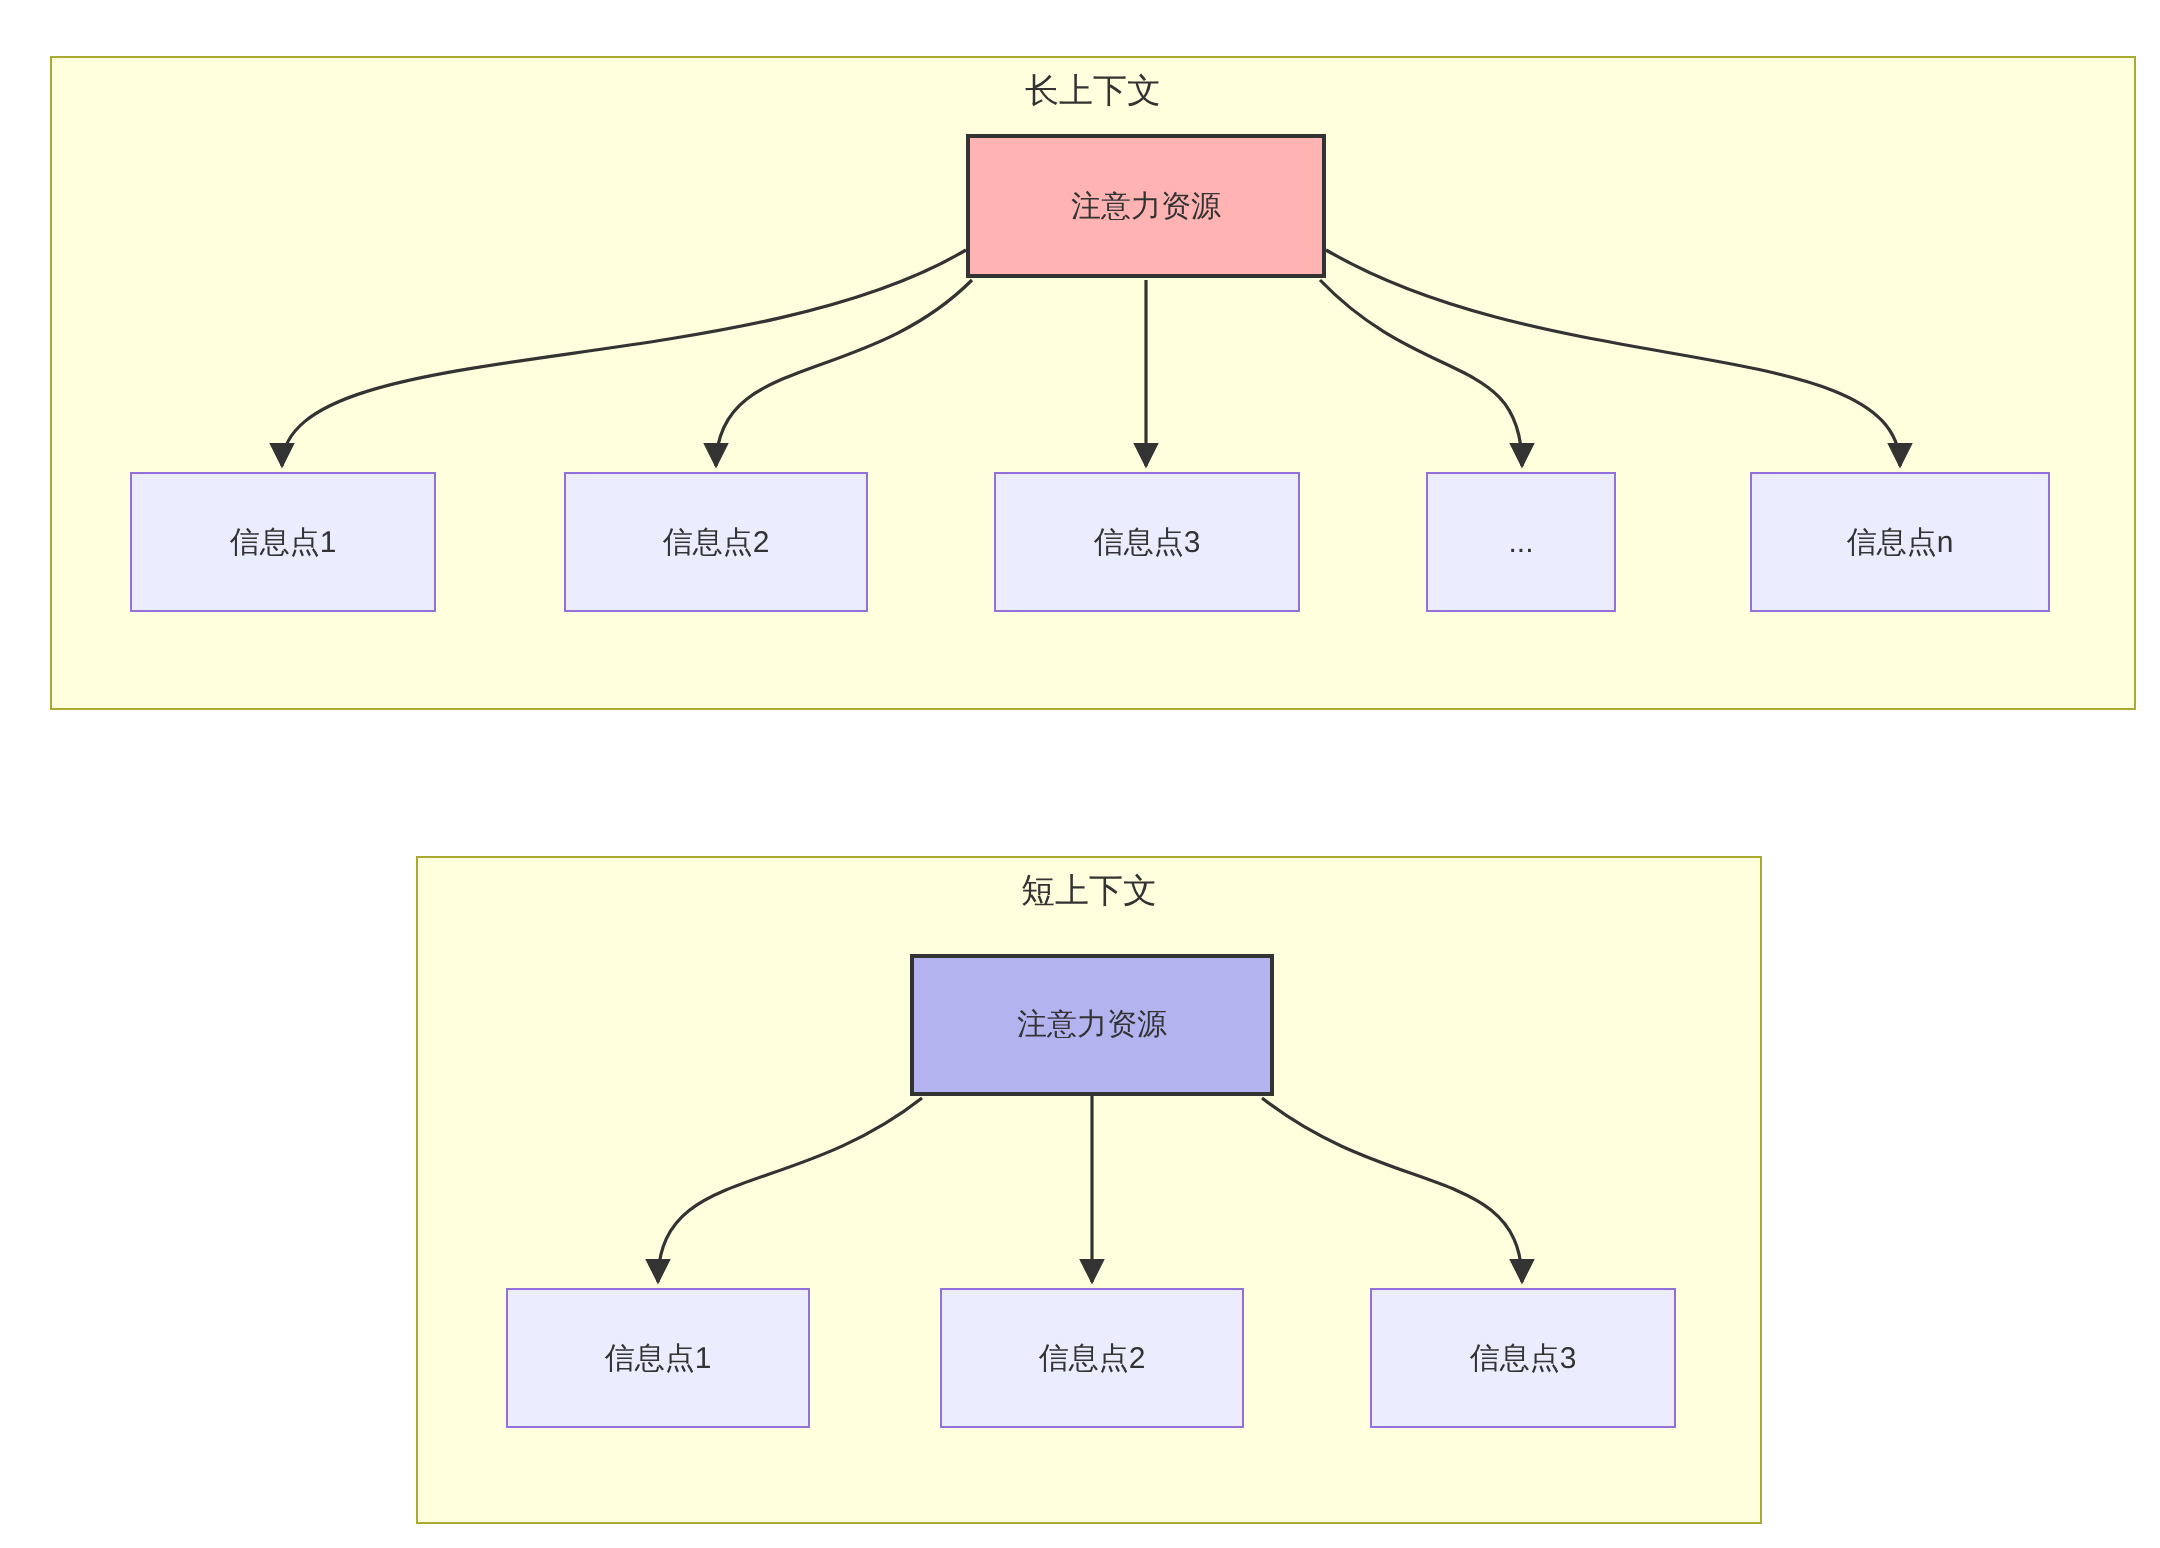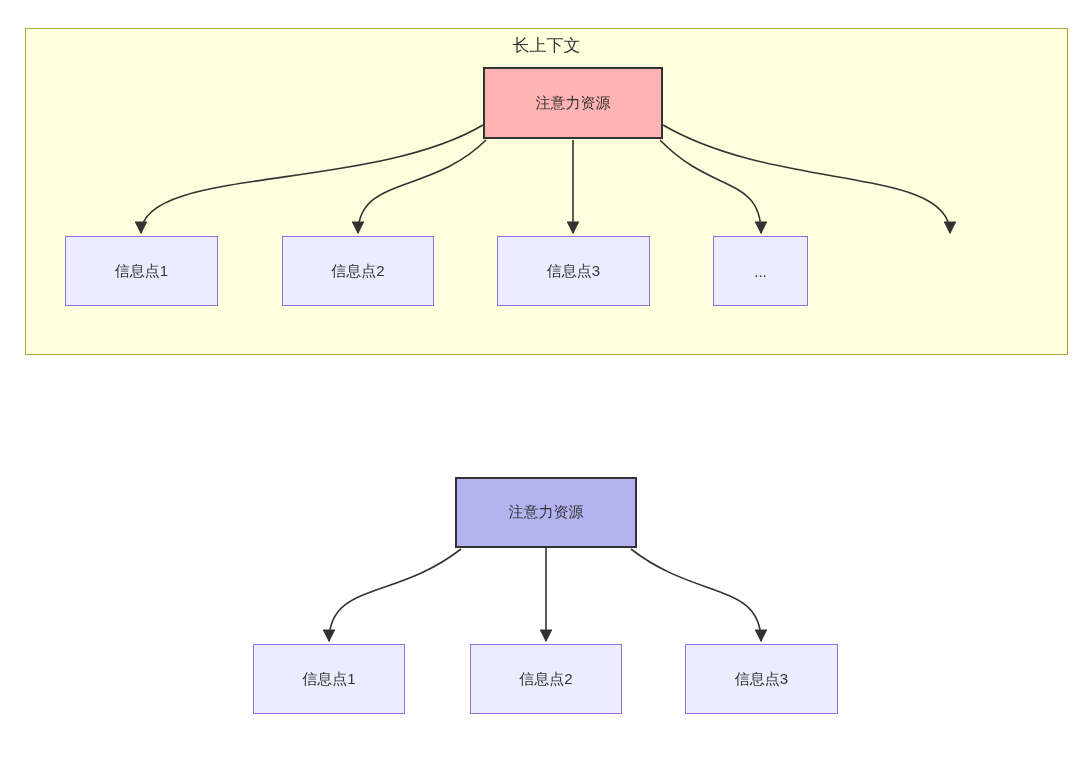--- a/index.html
+++ b/index.html
@@ -88,20 +88,23 @@
   #sn-3      { left: 685px; top: 644px; width: 153px; height: 70px; }
 </style>
 </head>
 <body>
 
 <div class="canvas">
 
   <div class="cluster" id="cluster-long">
     <div class="cluster-title">长上下文</div>
   </div>
+  <div class="cluster" id="cluster-short">
+    <div class="cluster-title">短上下文</div>
+  </div>
 
   <svg class="edges-layer" viewBox="0 0 1080 774" xmlns="http://www.w3.org/2000/svg">
     <defs>
       <marker id="arrowhead" viewBox="0 0 10 10" refX="9" refY="5" markerWidth="8" markerHeight="8" orient="auto-start-reverse">
         <path d="M 0 0 L 10 5 L 0 10 z"></path>
       </marker>
     </defs>
 
     <path class="edge" d="M 483 125 C 370 192, 141 166, 141 233" marker-end="url(#arrowhead)"></path>
     <path class="edge" d="M 486 140 C 432 194, 358 176, 358 233" marker-end="url(#arrowhead)"></path>
@@ -112,19 +115,20 @@
     <path class="edge" d="M 461 549 C 396 600, 329 582, 329 641" marker-end="url(#arrowhead)"></path>
     <path class="edge" d="M 546 548 L 546 641" marker-end="url(#arrowhead)"></path>
     <path class="edge" d="M 631 549 C 696 600, 761 582, 761 641" marker-end="url(#arrowhead)"></path>
   </svg>
 
   <div class="node source long" id="src-long">注意力资源</div>
   <div class="node info" id="ln-1">信息点1</div>
   <div class="node info" id="ln-2">信息点2</div>
   <div class="node info" id="ln-3">信息点3</div>
   <div class="node info" id="ln-4">...</div>
+  <div class="node info" id="ln-5">信息点n</div>
 
   <div class="node source short" id="src-short">注意力资源</div>
   <div class="node info" id="sn-1">信息点1</div>
   <div class="node info" id="sn-2">信息点2</div>
   <div class="node info" id="sn-3">信息点3</div>
 
 </div>
 
 </body></html>

